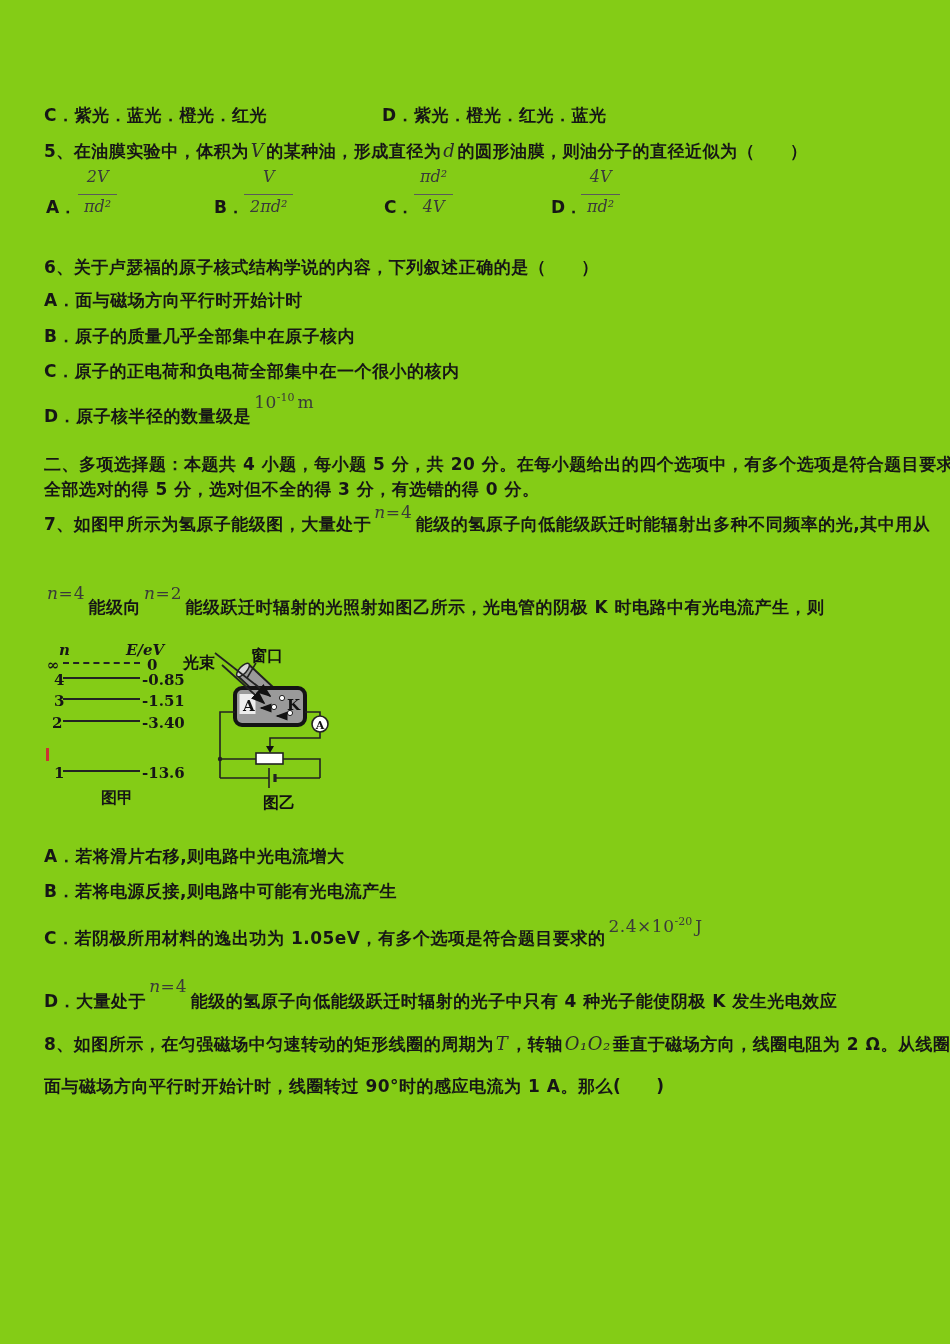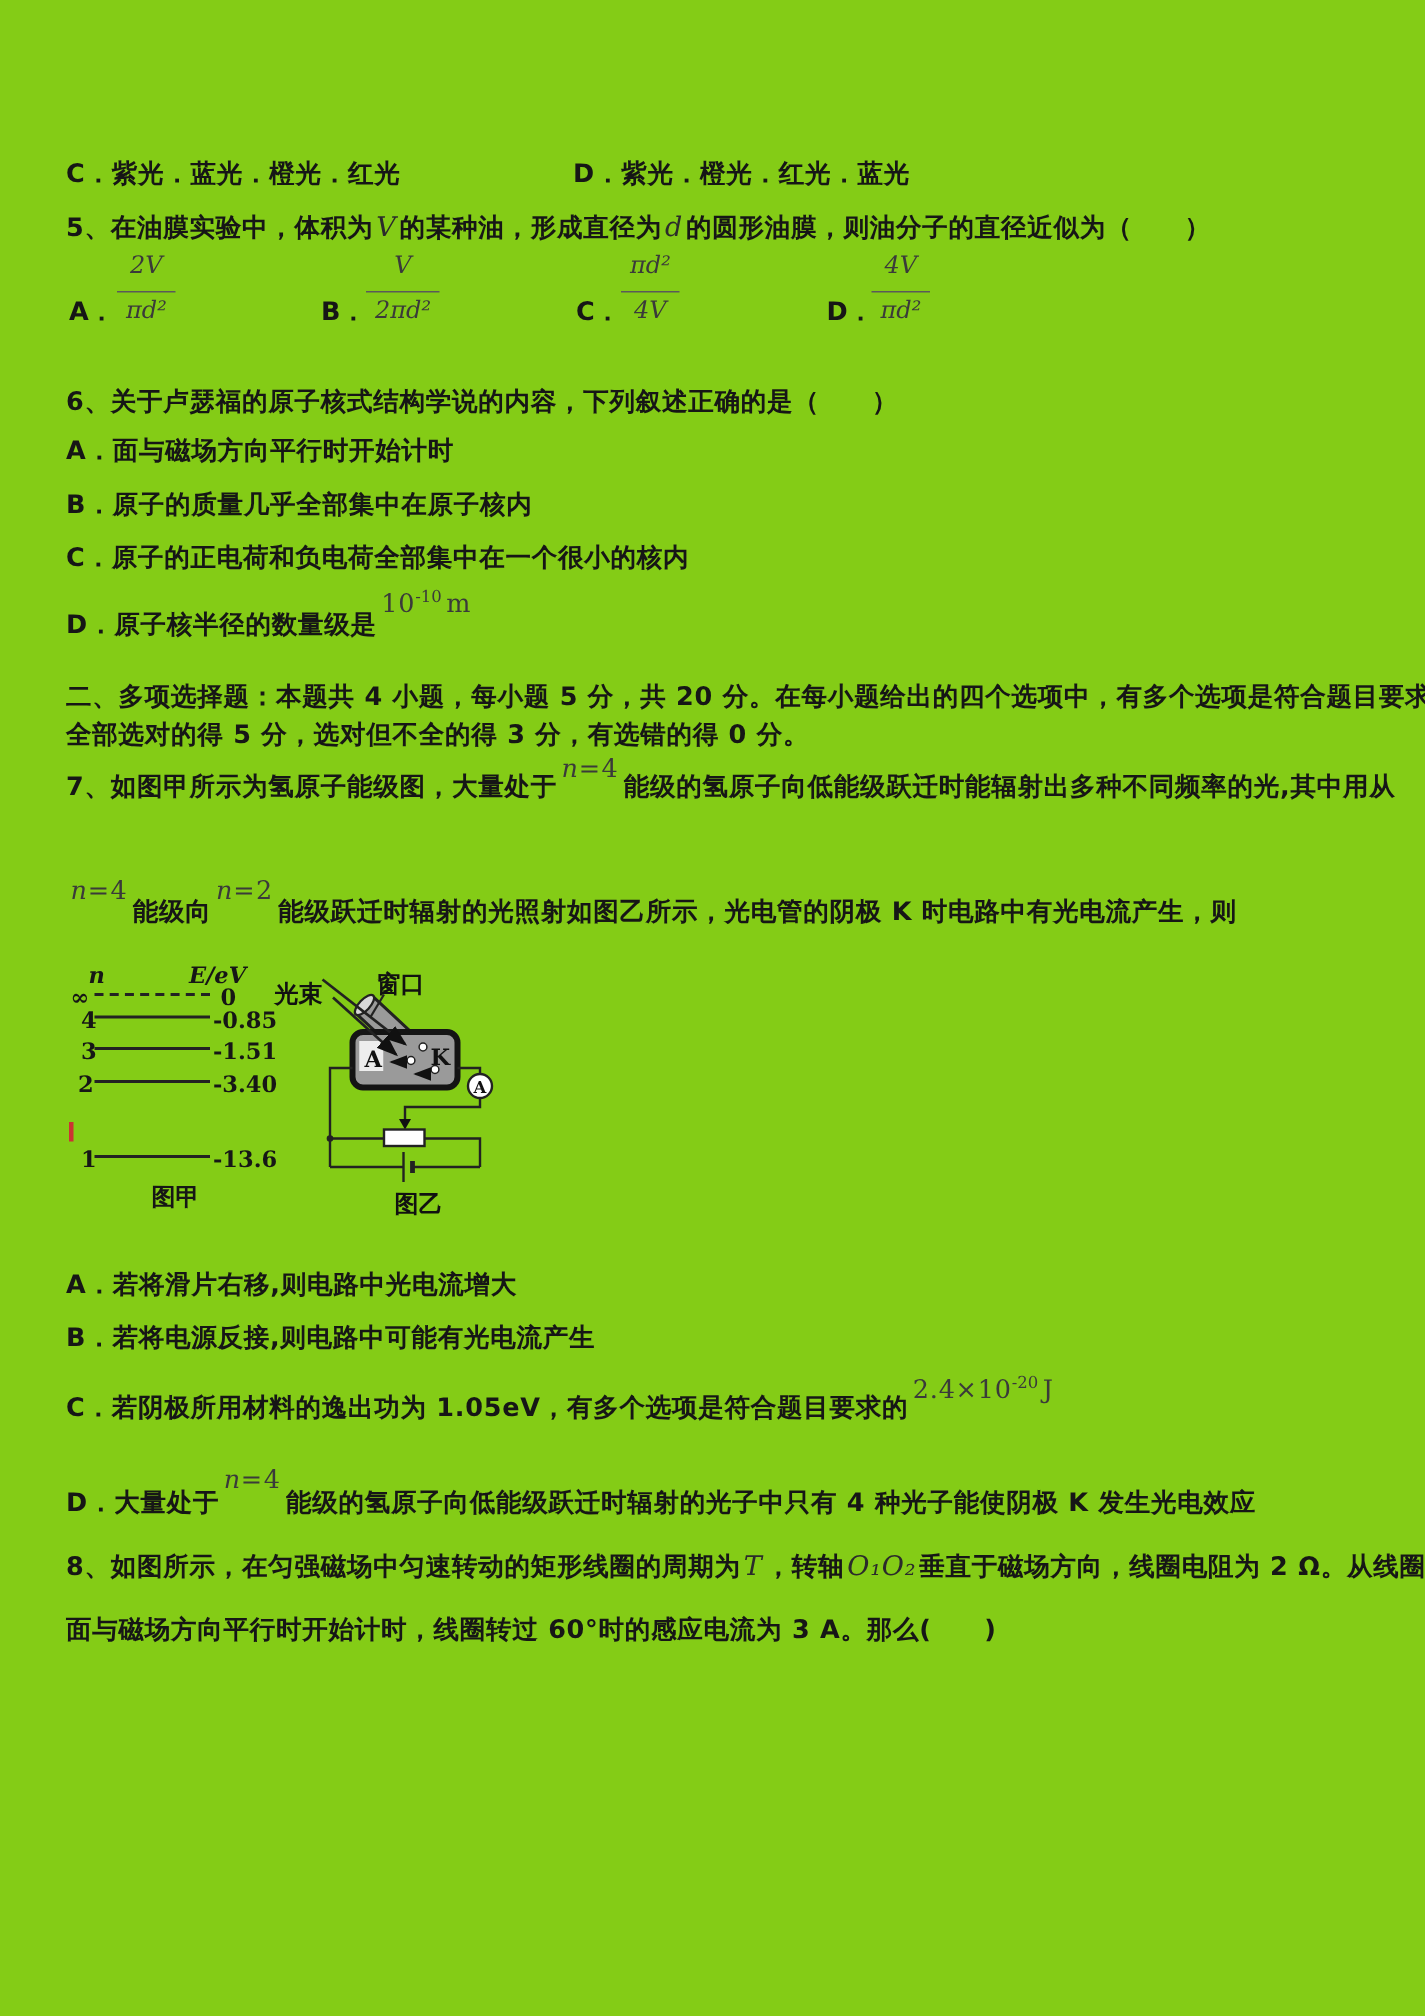--- a/index.html
+++ b/index.html
@@ -152,15 +152,15 @@
     <text x="86" y="31" font-family="DejaVu Sans,sans-serif" font-weight="bold" font-size="16" fill="#111">窗口</text>
     <text x="98" y="178" font-family="DejaVu Sans,sans-serif" font-weight="bold" font-size="16" fill="#111">图乙</text>
   </svg>
 
   <div class="line" style="left:44px;top:845px">A．若将滑片右移,则电路中光电流增大</div>
   <div class="line" style="left:44px;top:880px">B．若将电源反接,则电路中可能有光电流产生</div>
   <div class="line" style="left:44px;top:927px"><span>C．若阴极所用材料的逸出功为 1.05eV，有多个选项是符合题目要求的</span><span class="mfml raise12"><span>2.4×10</span><span class="sup">-20</span><span class="munit">J</span></span></div>
   <div class="line" style="left:44px;top:990px"><span>D．大量处于</span><span class="mfml raise15"><span class="mvar">n</span><span class="meq">=4</span></span><span>能级的氢原子向低能级跃迁时辐射的光子中只有 4 种光子能使阴极 K 发生光电效应</span></div>
 
   <div class="line" style="left:44px;top:1033px"><span>8、如图所示，在匀强磁场中匀速转动的矩形线圈的周期为</span><span class="ivar">T</span><span>，转轴</span><span class="ivar">O₁O₂</span><span>垂直于磁场方向，线圈电阻为 2 Ω。从线圈平</span></div>
-  <div class="line" style="left:44px;top:1075px">面与磁场方向平行时开始计时，线圈转过 60°时的感应电流为 3 A。那么(　　)</div>
+  <div class="line" style="left:44px;top:1075px">面与磁场方向平行时开始计时，线圈转过 90°时的感应电流为 1 A。那么(　　)</div>
 
 </div>
 
 </body></html>

